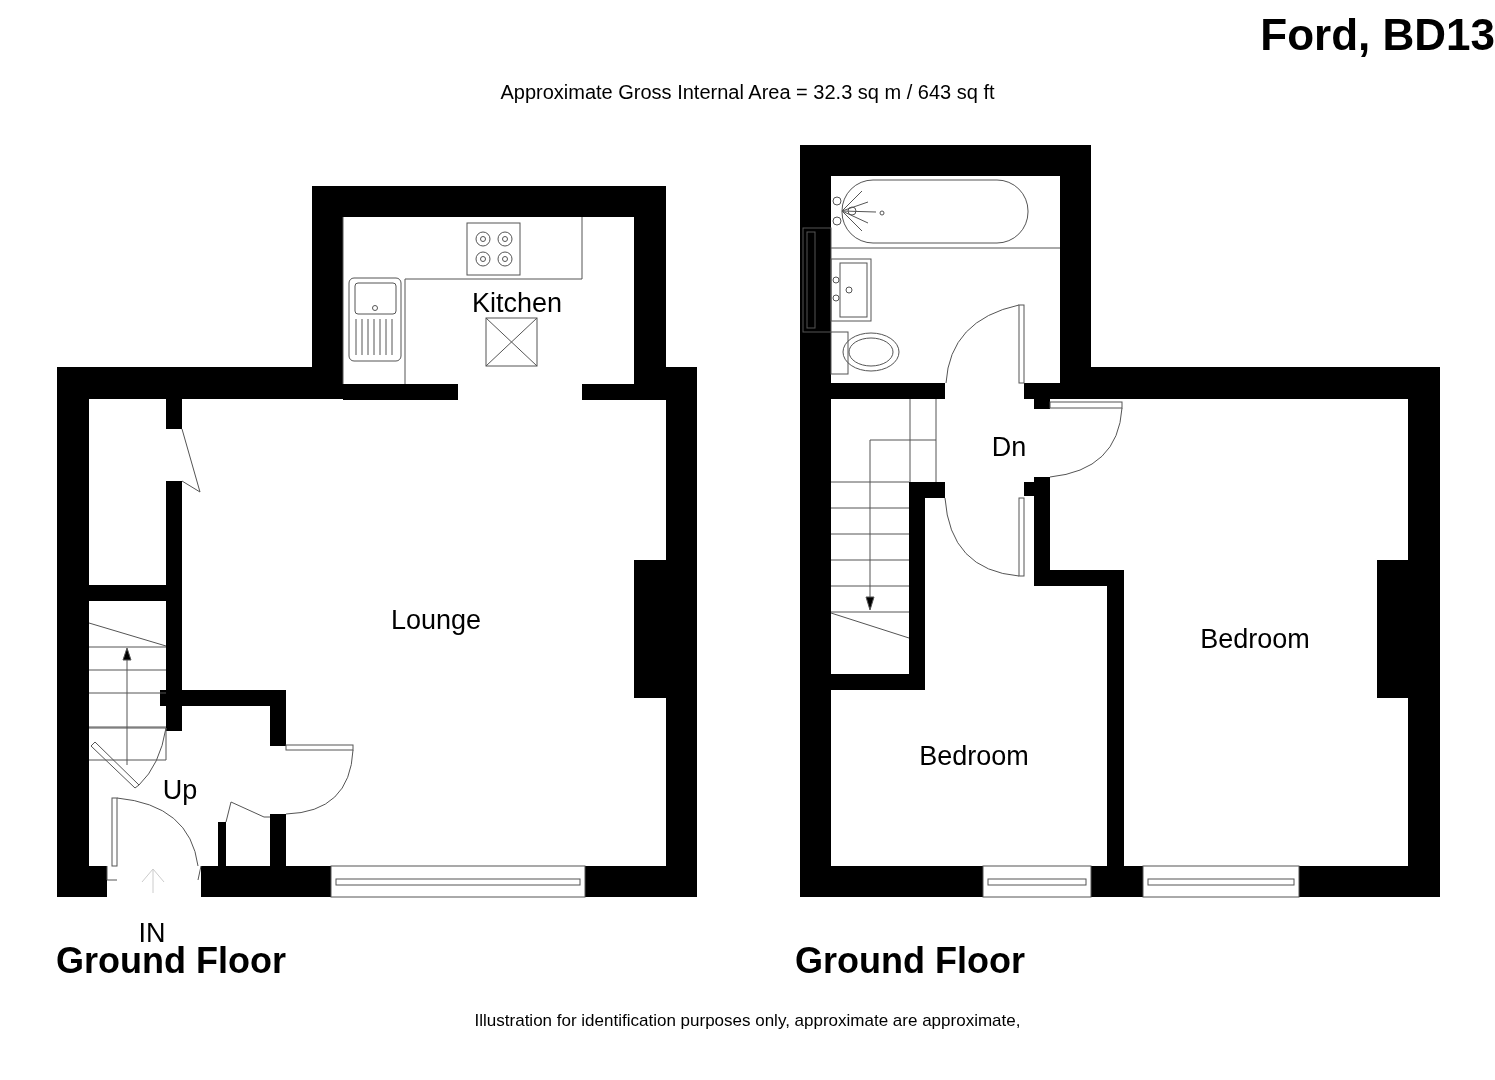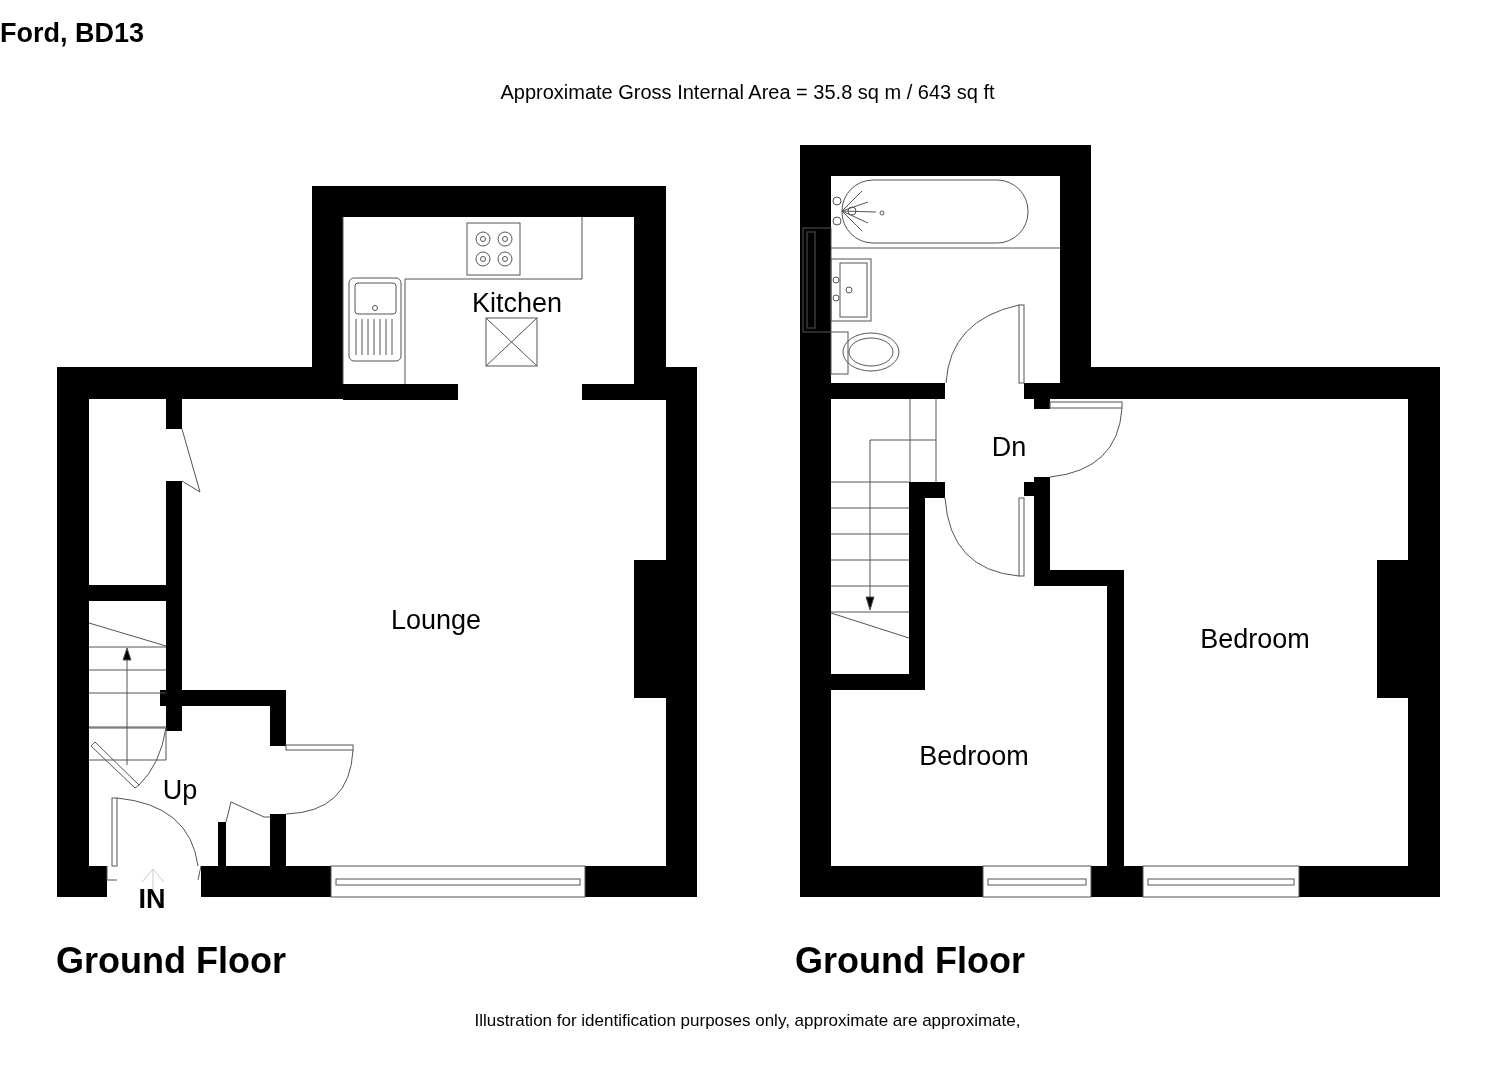--- a/index.html
+++ b/index.html
@@ -1,29 +1,29 @@
 <!DOCTYPE html>
 <html><head>
 <meta charset="utf-8">
 <style>
   html, body { margin: 0; padding: 0; background: #ffffff; }
   body { width: 1495px; height: 1080px; position: relative; overflow: hidden; font-family: "Liberation Sans", sans-serif; color: #000; }
-  .title { position: absolute; left: 0; width: 1495px; top: 18px; text-align: left; font-size: 27px; font-weight: bold; }
+  .title { position: absolute; left: 0; width: 1495px; top: 10px; text-align: right; font-size: 44px; font-weight: bold; }
   .subtitle { position: absolute; left: 0; width: 1495px; top: 81px; text-align: center; font-size: 20px; }
   .footer { position: absolute; left: 0; width: 1495px; top: 1010px; text-align: center; font-size: 17px; line-height: 21px; }
   .floor-label { position: absolute; font-size: 36px; font-weight: bold; }
   .room-label { position: absolute; font-size: 27px; white-space: nowrap; transform: translate(-50%, -50%); }
   .w { position: absolute; background: #000; }
   svg.fixtures { position: absolute; left: 0; top: 0; width: 1495px; height: 1080px; pointer-events: none; }
 </style>
 </head>
 <body>
 
 <div class="title">Ford, BD13</div>
-<div class="subtitle">Approximate Gross Internal Area = 35.8 sq m / 643 sq ft</div>
+<div class="subtitle">Approximate Gross Internal Area = 32.3 sq m / 643 sq ft</div>
 
 <div>
 
   <div class="w" style="left:312px;top:186px;width:354px;height:31px;"></div>
   <div class="w" style="left:312px;top:186px;width:31px;height:200px;"></div>
   <div class="w" style="left:634px;top:186px;width:32px;height:200px;"></div>
 
   <div class="w" style="left:57px;top:367px;width:286px;height:32px;"></div>
   <div class="w" style="left:343px;top:384px;width:115px;height:16px;"></div>
   <div class="w" style="left:582px;top:384px;width:84px;height:16px;"></div>
@@ -225,21 +225,21 @@
       <rect x="988" y="879" width="98" height="6"></rect>
       <rect x="1143" y="866" width="156" height="31"></rect>
       <rect x="1148" y="879" width="146" height="6"></rect>
     </g>
   </g>
 </svg>
 
 <div class="room-label" style="left:517px;top:303px;">Kitchen</div>
 <div class="room-label" style="left:436px;top:620px;">Lounge</div>
 <div class="room-label" style="left:180px;top:790px;">Up</div>
-<div class="room-label" style="left:152px;top:899px;font-weight:bold;">IN</div>
+<div class="room-label" style="left:152px;top:933px;">IN</div>
 <div class="room-label" style="left:961px;top:447px;margin-left:48px;">Dn</div>
 <div class="room-label" style="left:974px;top:756px;">Bedroom</div>
 <div class="room-label" style="left:1255px;top:639px;">Bedroom</div>
 
 <div class="floor-label" style="left:56px;top:940px;">Ground Floor</div>
 <div class="floor-label" style="left:795px;top:940px;">Ground Floor</div>
 
 <div class="footer">
   <div>Illustration for identification purposes only, approximate are approximate,</div>
 </div>

